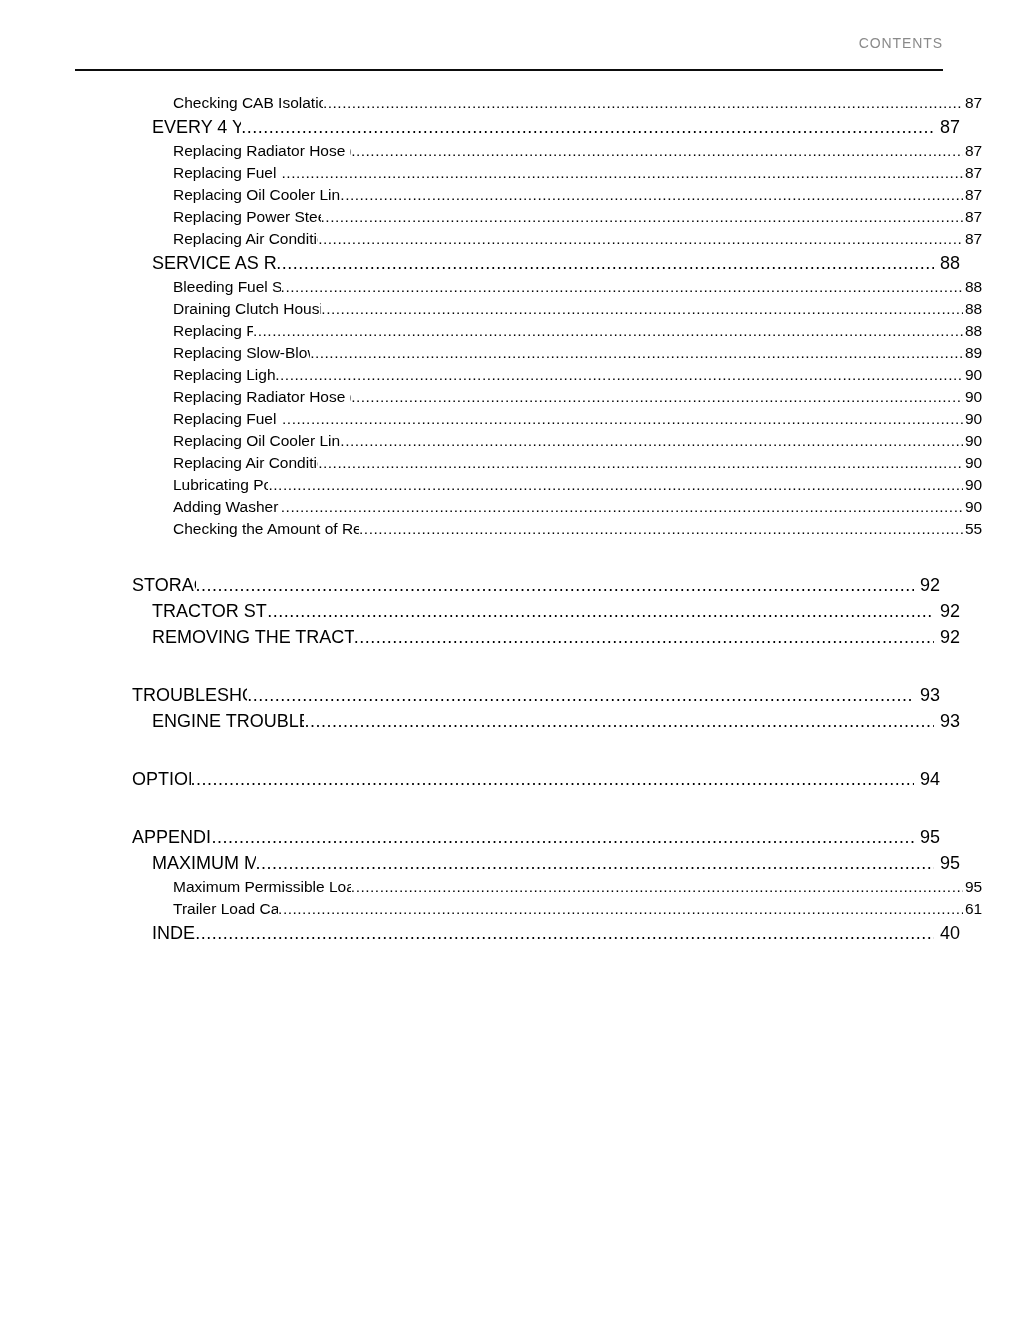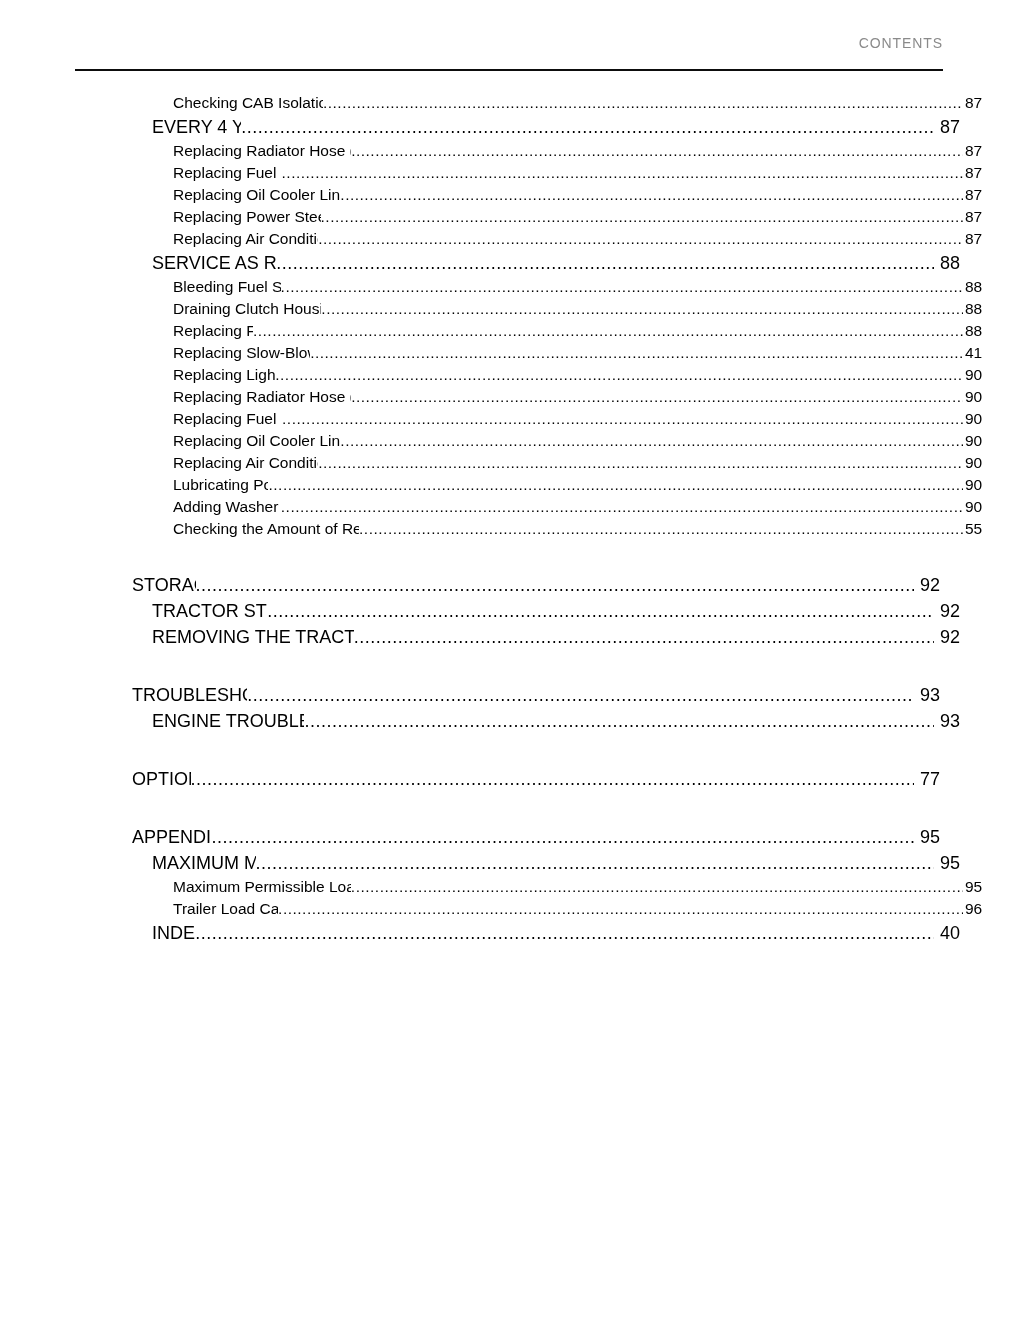--- a/index.html
+++ b/index.html
@@ -186,21 +186,21 @@
         <span class="page-no">88</span>
       </div>
       <div class="toc-entry lvl3">
         <span class="title">Replacing Fuse</span>
         <span class="leader">.......................................................................................................................................................................................................</span>
         <span class="page-no">88</span>
       </div>
       <div class="toc-entry lvl3 sp">
         <span class="title">Replacing Slow-Blow Fuses</span>
         <span class="leader">.......................................................................................................................................................................................................</span>
-        <span class="page-no">41</span>
+        <span class="page-no">89</span>
       </div>
       <div class="toc-entry lvl3">
         <span class="title">Replacing Light Bulb</span>
         <span class="leader">.......................................................................................................................................................................................................</span>
         <span class="page-no">90</span>
       </div>
       <div class="toc-entry lvl3 sp">
         <span class="title">Replacing Radiator Hose (Water pipes)</span>
         <span class="leader">.......................................................................................................................................................................................................</span>
         <span class="page-no">90</span>
@@ -256,41 +256,41 @@
         <span class="page-no">93</span>
       </div>
       <div class="toc-entry lvl2 sp">
         <span class="title">ENGINE TROUBLESHOOTING</span>
         <span class="leader">.......................................................................................................................................................................................................</span>
         <span class="page-no">93</span>
       </div>
       <div class="toc-entry lvl1 gap-before">
         <span class="title">OPTIONS</span>
         <span class="leader">.......................................................................................................................................................................................................</span>
-        <span class="page-no">77</span>
+        <span class="page-no">94</span>
       </div>
       <div class="toc-entry lvl1 gap-before">
         <span class="title">APPENDICES</span>
         <span class="leader">.......................................................................................................................................................................................................</span>
         <span class="page-no">95</span>
       </div>
       <div class="toc-entry lvl2">
         <span class="title">MAXIMUM MASSES</span>
         <span class="leader">.......................................................................................................................................................................................................</span>
         <span class="page-no">95</span>
       </div>
       <div class="toc-entry lvl3 sp">
         <span class="title">Maximum Permissible Load of The Tire</span>
         <span class="leader">.......................................................................................................................................................................................................</span>
         <span class="page-no">95</span>
       </div>
       <div class="toc-entry lvl3">
         <span class="title">Trailer Load Capacity</span>
         <span class="leader">.......................................................................................................................................................................................................</span>
-        <span class="page-no">96</span>
+        <span class="page-no">61</span>
       </div>
       <div class="toc-entry lvl2 sp">
         <span class="title">INDEX</span>
         <span class="leader">.......................................................................................................................................................................................................</span>
         <span class="page-no">40</span>
       </div>
     </div>
 
   <div class="rule-bottom"></div>
 

